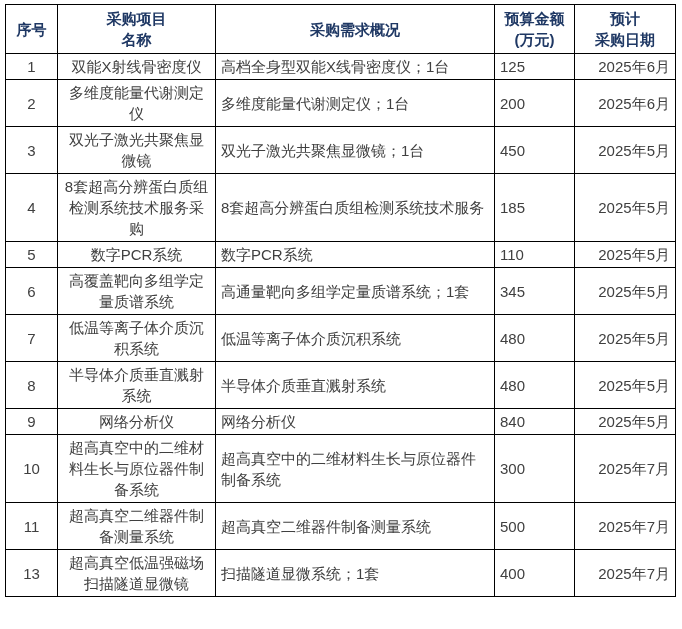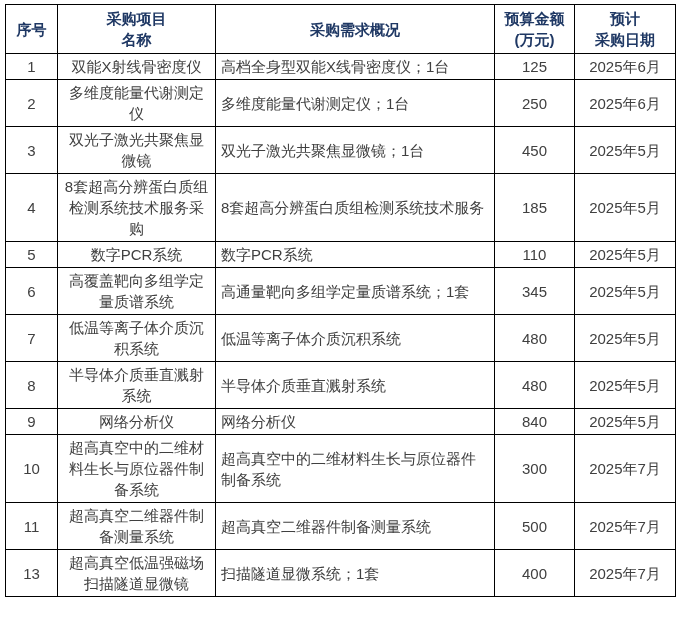--- a/index.html
+++ b/index.html
@@ -37,22 +37,22 @@
     white-space: pre-line;
     height: 44px;
   }
   table.proc td {
     color: #404040;
     font-weight: normal;
   }
   td.c-seq    { text-align: center; }
   td.c-name   { text-align: center; }
   td.c-desc   { text-align: left; }
-  td.c-budget { text-align: center; }
-  td.c-date   { text-align: center; white-space: nowrap; }
+  td.c-budget { }
+  td.c-date   { text-align: right; white-space: nowrap; }
   col.w-seq    { width: 52px; }
   col.w-name   { width: 158px; }
   col.w-desc   { width: 279px; }
   col.w-budget { width: 80px; }
   col.w-date   { width: 101px; }
 </style>
 </head>
 <body>
 
 <div class="page">
@@ -81,21 +81,21 @@
         <td class="c-seq">1</td>
         <td class="c-name">双能X射线骨密度仪</td>
         <td class="c-desc">高档全身型双能X线骨密度仪；1台</td>
         <td class="c-budget">125</td>
         <td class="c-date">2025年6月</td>
       </tr>
       <tr>
         <td class="c-seq">2</td>
         <td class="c-name">多维度能量代谢测定仪</td>
         <td class="c-desc">多维度能量代谢测定仪；1台</td>
-        <td class="c-budget">250</td>
+        <td class="c-budget">200</td>
         <td class="c-date">2025年6月</td>
       </tr>
       <tr>
         <td class="c-seq">3</td>
         <td class="c-name">双光子激光共聚焦显微镜</td>
         <td class="c-desc">双光子激光共聚焦显微镜；1台</td>
         <td class="c-budget">450</td>
         <td class="c-date">2025年5月</td>
       </tr>
       <tr>

